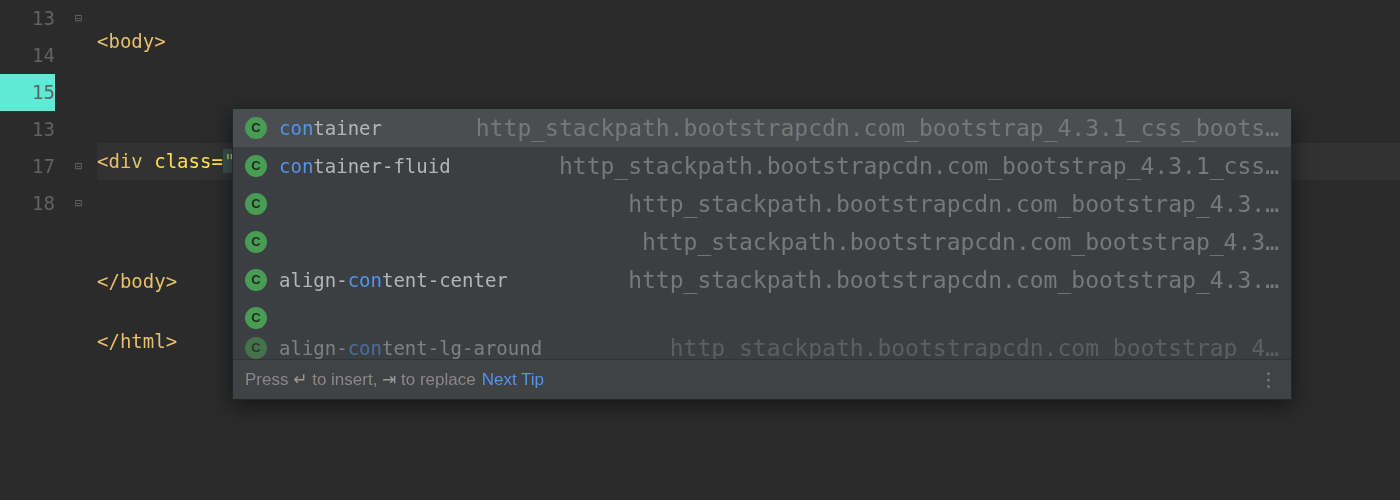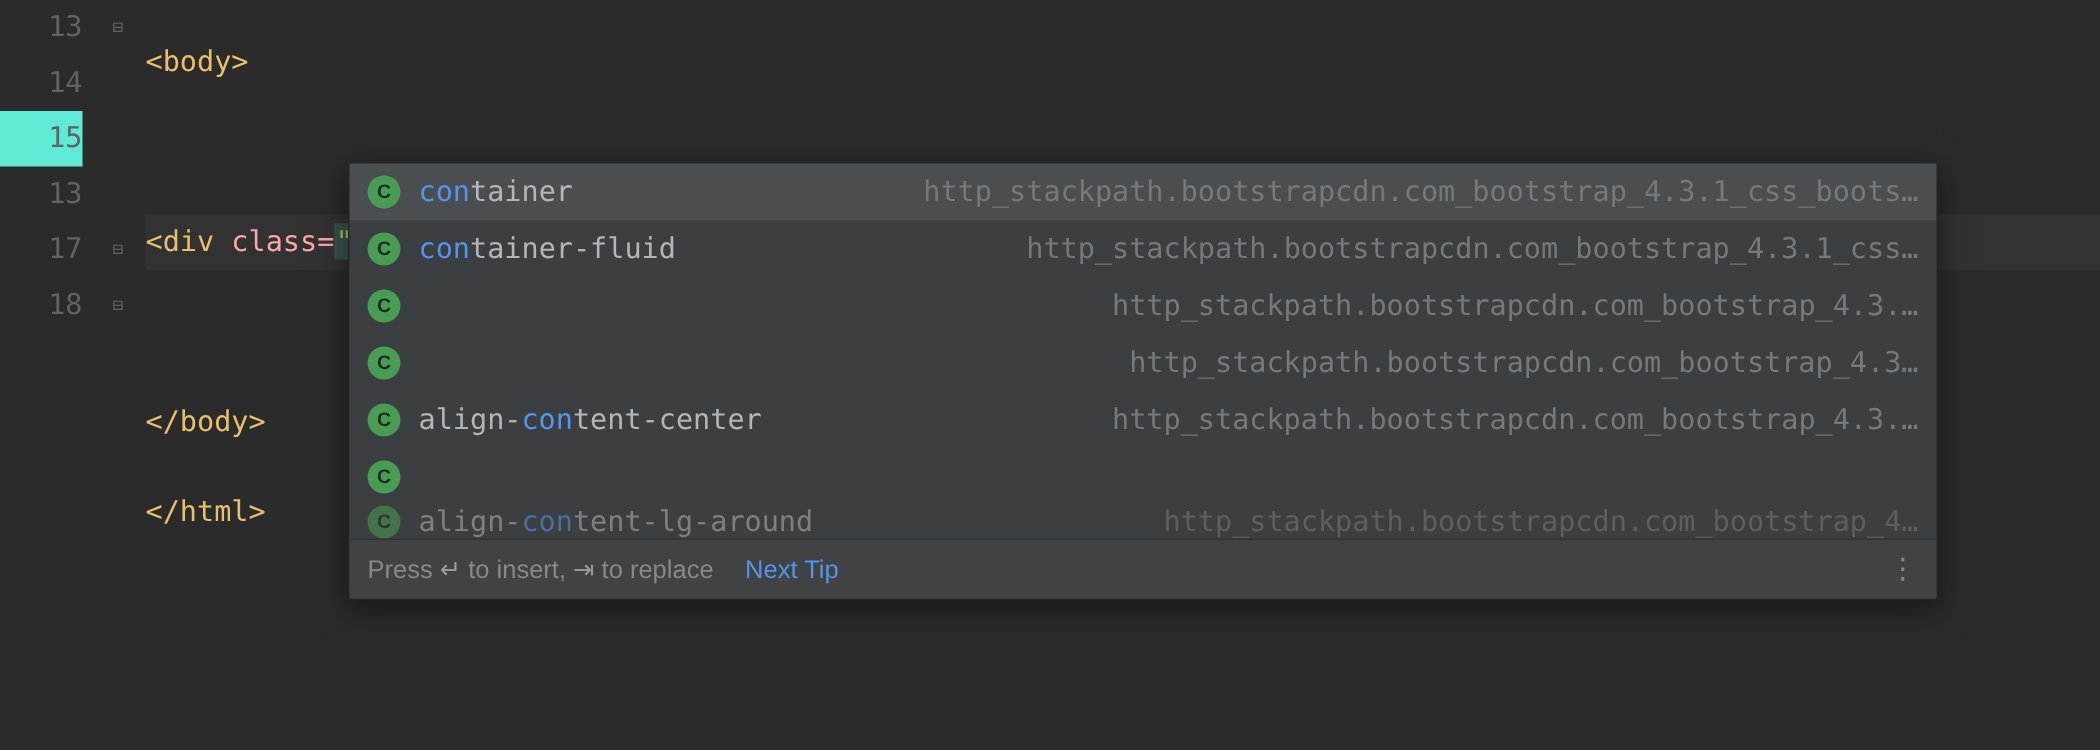--- a/index.html
+++ b/index.html
@@ -59,21 +59,21 @@
     position: relative;
     margin-top: 23px;
   }
   .code-line.current {
     background: #323232;
   }
   .gutter-line.current {
     background: #5eead4;
   }
   .tag { color: #e8bf6a; }
-  .attr { color: #fca5a5; }
+  .attr { color: #fde047; }
   .str { color: #a5c261; }
   .punct { color: #e8bf6a; }
   .caret {
     display: inline-block;
     width: 2px;
     height: 24px;
     background: #bbbbbb;
     vertical-align: middle;
     margin-left: -1px;
     margin-right: -1px;
@@ -128,42 +128,42 @@
     white-space: nowrap;
     text-align: center;
   }
   .popup-label .match { color: #5394ec; }
   .popup-right {
     margin-left: auto;
     color: #787878;
     white-space: nowrap;
     overflow: hidden;
     text-overflow: ellipsis;
-    font-size: 19px;
+    font-size: 23px;
   }
   .popup-partial {
     height: 22px;
     overflow: hidden;
     opacity: 0.55;
   }
   .popup-footer {
     display: flex;
     align-items: flex-end;
     height: 40px;
     background: #404244;
     border-top: 1px solid #333;
     padding: 0 12px;
     font-size: 17px;
     color: #888;
     font-family: -apple-system, sans-serif;
   }
   .popup-footer .key { color: #999; }
   .popup-footer .nexttip {
     color: #5394ec;
-    margin-left: 21px;
+    margin-left: 6px;
     cursor: pointer;
   }
   .popup-footer .more {
     margin-left: auto;
     color: #888;
     font-size: 19px;
     letter-spacing: 1px;
     cursor: pointer;
   }
 </style>

